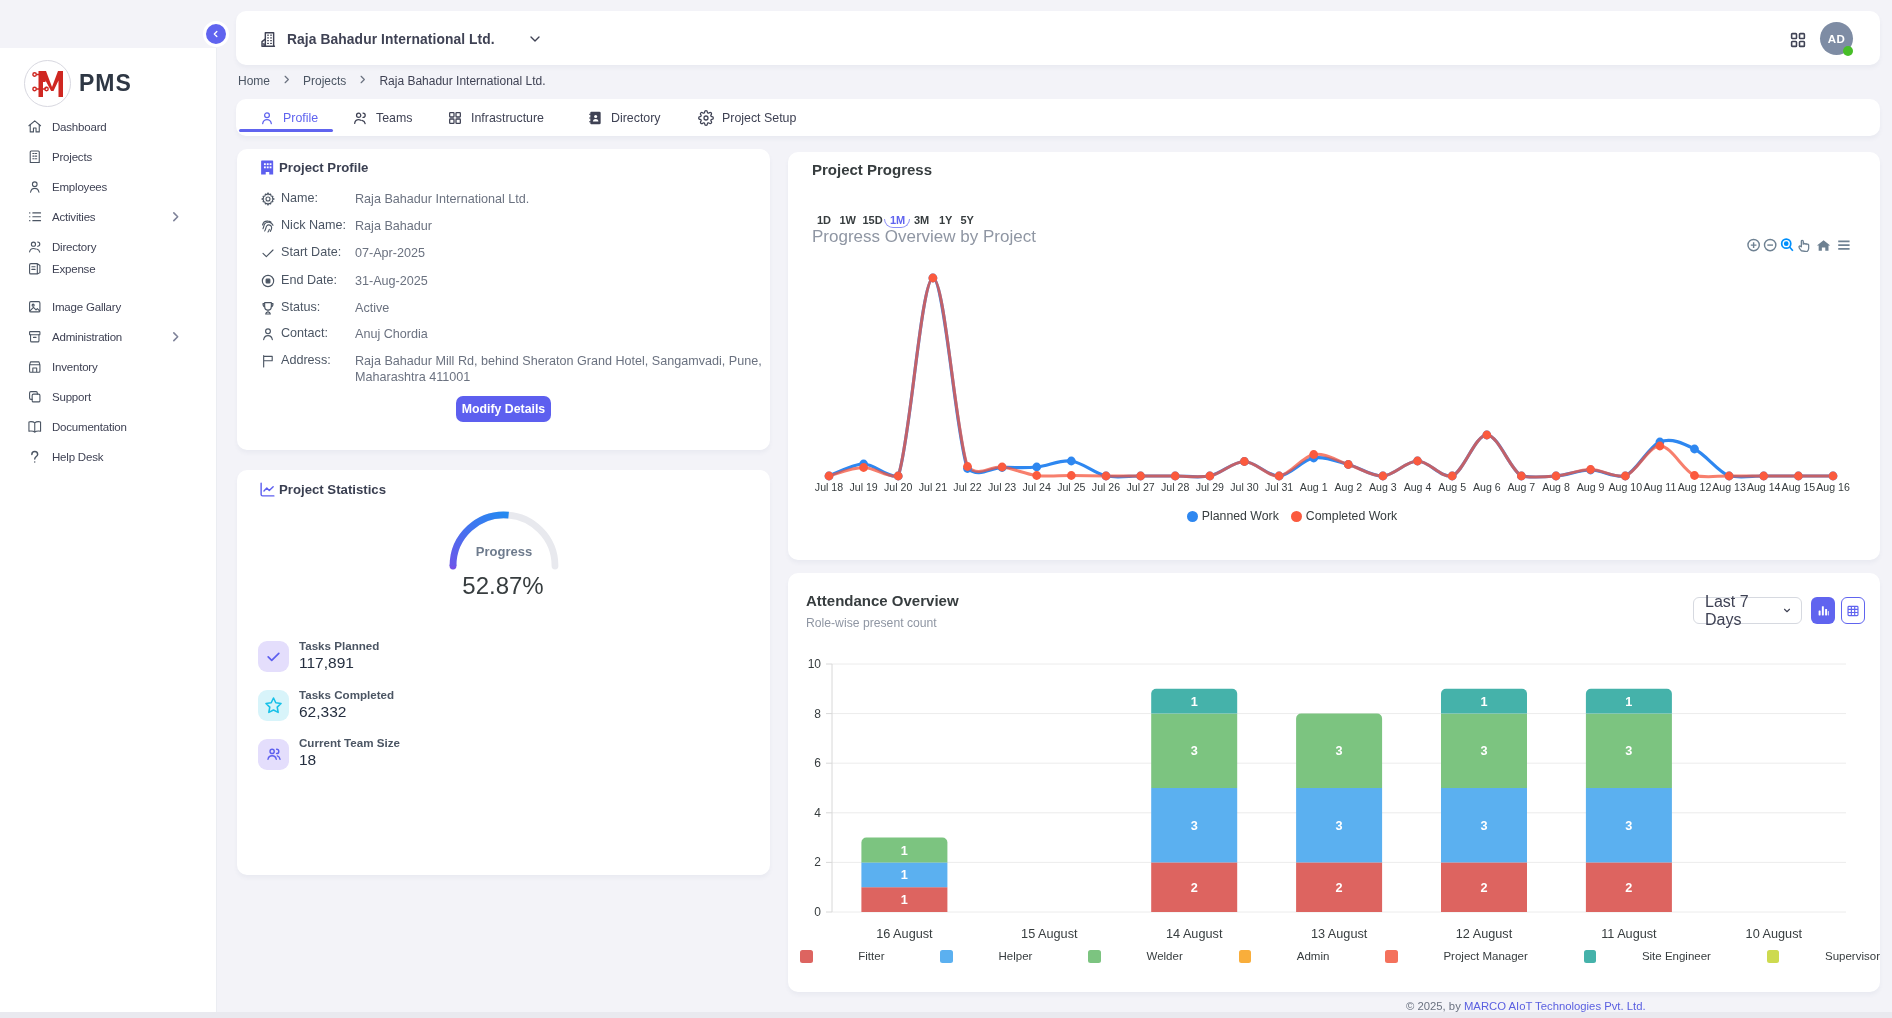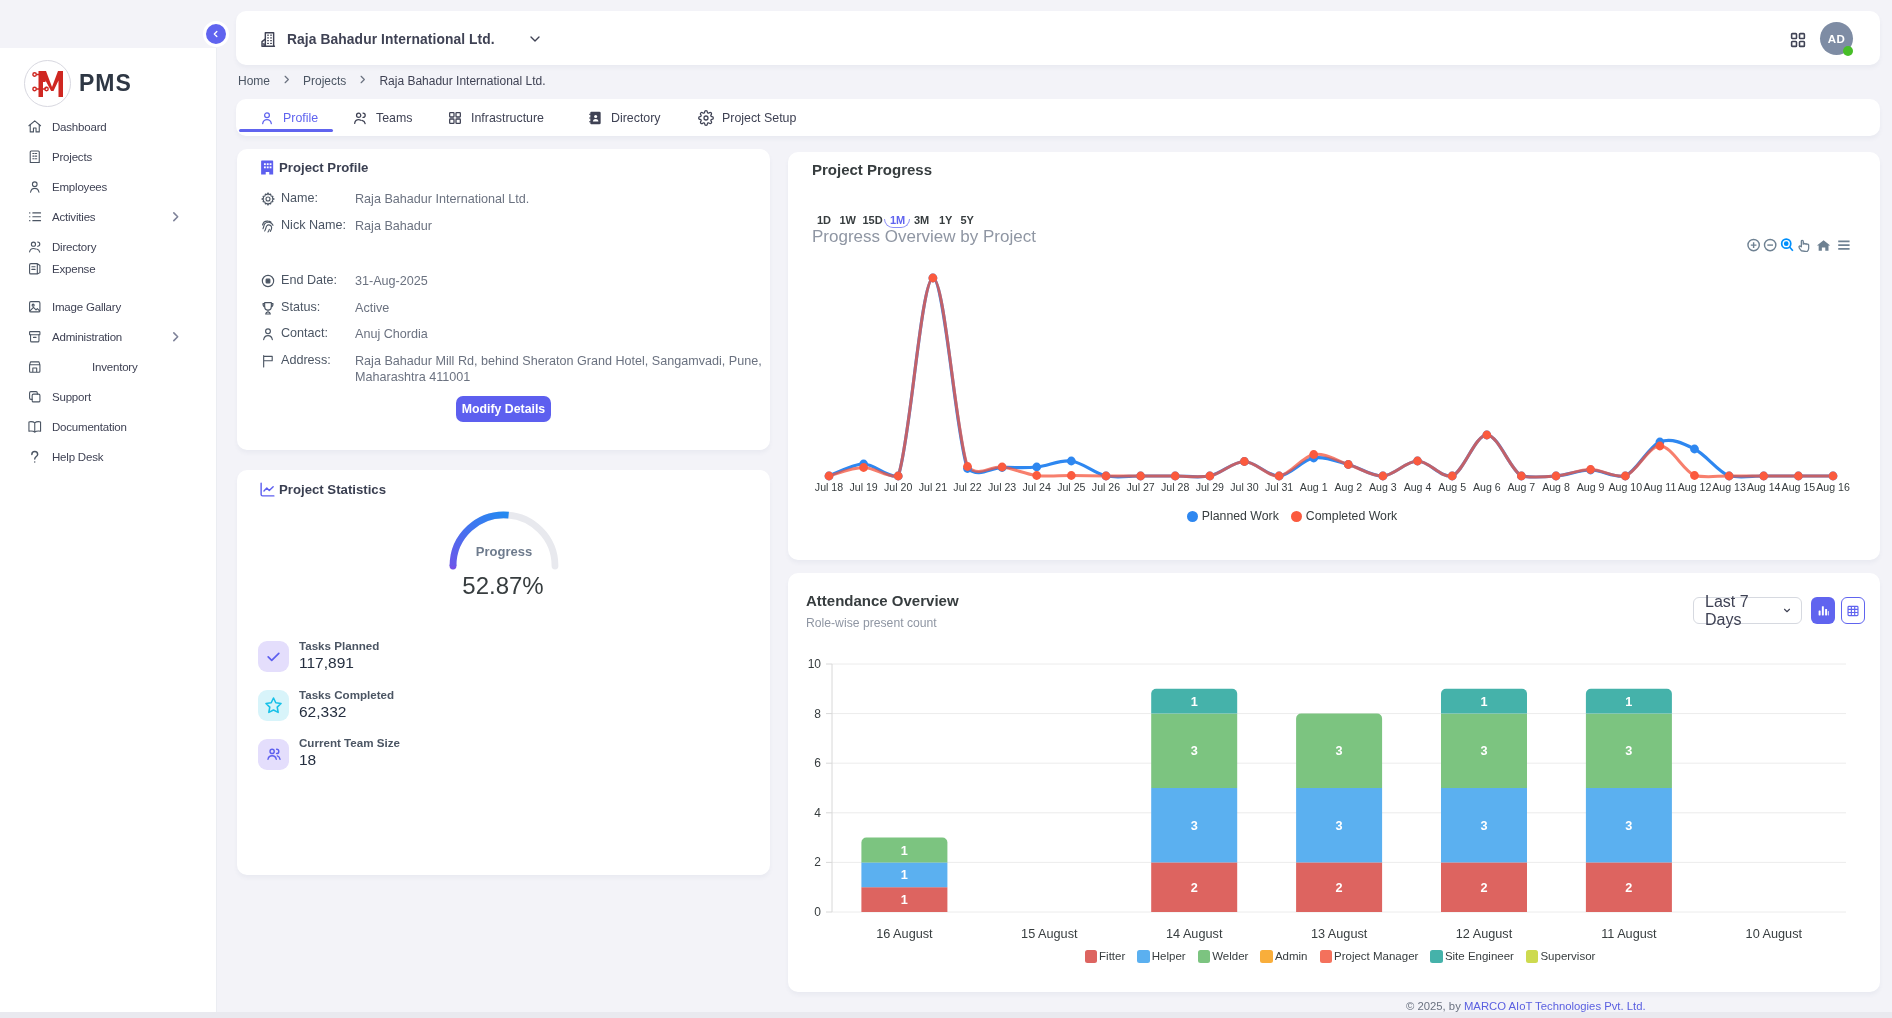--- a/index.html
+++ b/index.html
@@ -105,21 +105,21 @@
   <div class="mi" style="top:274px;">
       <svg viewBox="0 0 24 24" fill="none" stroke="#4b5563" stroke-width="1.7" stroke-linecap="round" stroke-linejoin="round">
         <rect x="4" y="4" width="16" height="5" rx="1"></rect>
         <path d="M5.5 9v9a2 2 0 002 2h9a2 2 0 002-2V9M10 13h4"></path>
       </svg>
       <span>Administration</span>
       <svg class="chev" width="11" height="11" viewBox="0 0 24 24" fill="none" stroke="#7e8299" stroke-width="2.4" stroke-linecap="round" stroke-linejoin="round">
         <path d="M9 6l6 6-6 6"></path>
       </svg>
     </div>
-  <div class="mi" style="top:304px;gap:40px;">
+  <div class="mi" style="top:304px;">
       <svg viewBox="0 0 24 24" fill="none" stroke="#4b5563" stroke-width="1.7" stroke-linecap="round" stroke-linejoin="round">
         <path d="M4 9l1.5-4.5h13L20 9M4 9h16M4 9v10a1.5 1.5 0 001.5 1.5h13A1.5 1.5 0 0020 19V9M9 20v-6h6v6"></path>
       </svg>
       <span>Inventory</span>
     </div>
   <div class="mi" style="top:334px;">
       <svg viewBox="0 0 24 24" fill="none" stroke="#4b5563" stroke-width="1.7" stroke-linecap="round" stroke-linejoin="round">
         <rect x="8" y="8" width="12" height="12" rx="2"></rect>
         <path d="M16 8V6a2 2 0 00-2-2H6a2 2 0 00-2 2v8a2 2 0 002 2h2"></path>
       </svg>
@@ -242,20 +242,27 @@
       </svg>
       <span class="plabel">Name:</span>
       <span class="pval">Raja Bahadur International Ltd.</span>
     </div>
   <div class="prow" style="top:68.9px;">
       <svg viewBox="0 0 24 24" fill="none" stroke="#4b5563" stroke-width="1.7" stroke-linecap="round" stroke-linejoin="round">
         <path d="M7 19.5c2-2.5 1.5-5.5 3-7.5a4.2 4.2 0 017.5 2.7c0 2-1 3.8-2 5.3M4.5 16c1.5-2.5 1-5 2.5-7.2A7.5 7.5 0 0119.5 11M12 21c.8-1.2 1.6-2.6 2-4M3.8 10.5A7.5 7.5 0 0112 4.7c1.6 0 3 .5 4.3 1.3"></path>
       </svg>
       <span class="plabel">Nick Name:</span>
       <span class="pval">Raja Bahadur</span>
+    </div>
+  <div class="prow" style="top:96.0px;">
+      <svg viewBox="0 0 24 24" fill="none" stroke="#4b5563" stroke-width="1.7" stroke-linecap="round" stroke-linejoin="round">
+        <path d="M4.5 12.5l5 5 10-10"></path>
+      </svg>
+      <span class="plabel">Start Date:</span>
+      <span class="pval">07-Apr-2025</span>
     </div>
   <div class="prow" style="top:123.5px;">
       <svg viewBox="0 0 24 24" fill="none" stroke="#4b5563" stroke-width="1.7" stroke-linecap="round" stroke-linejoin="round">
         <circle cx="12" cy="12" r="8.5"></circle>
         <rect x="9.2" y="9.2" width="5.6" height="5.6" rx="1" fill="#4b5563"></rect>
       </svg>
       <span class="plabel">End Date:</span>
       <span class="pval">31-Aug-2025</span>
     </div>
   <div class="prow" style="top:150.5px;">
@@ -558,21 +565,21 @@
       <path d="M797.9 140.6V120.8a5 5 0 015-5h76a5 5 0 015 5V140.6z" fill="#45b2aa"></path>
       <text x="840.9" y="132.7" text-anchor="middle" font-size="12.7" font-weight="bold" fill="#fff">1</text>
     <text x="116.4" y="365" text-anchor="middle" font-size="12.7" fill="#373d3f">16 August</text>
       <text x="261.3" y="365" text-anchor="middle" font-size="12.7" fill="#373d3f">15 August</text>
       <text x="406.2" y="365" text-anchor="middle" font-size="12.7" fill="#373d3f">14 August</text>
       <text x="551.1" y="365" text-anchor="middle" font-size="12.7" fill="#373d3f">13 August</text>
       <text x="696.0" y="365" text-anchor="middle" font-size="12.7" fill="#373d3f">12 August</text>
       <text x="840.9" y="365" text-anchor="middle" font-size="12.7" fill="#373d3f">11 August</text>
       <text x="985.8" y="365" text-anchor="middle" font-size="12.7" fill="#373d3f">10 August</text>
   </svg>
-  <div class="abs" style="left:0;top:377px;width:1092px;display:flex;justify-content:center;align-items:center;font-size:11.5px;color:#373d3f;">
+  <div class="abs" style="left:0;top:377px;width:1092px;display:flex;justify-content:space-between;align-items:center;font-size:11.5px;color:#373d3f;">
       <span style="width:12.5px;height:12.5px;border-radius:2.5px;background:#dd6460;margin:0 2px 0 12px;"></span>
       <span>Fitter</span>
       <span style="width:12.5px;height:12.5px;border-radius:2.5px;background:#5bb0f0;margin:0 2px 0 12px;"></span>
       <span>Helper</span>
       <span style="width:12.5px;height:12.5px;border-radius:2.5px;background:#7cc480;margin:0 2px 0 12px;"></span>
       <span>Welder</span>
       <span style="width:12.5px;height:12.5px;border-radius:2.5px;background:#f9ae3b;margin:0 2px 0 12px;"></span>
       <span>Admin</span>
       <span style="width:12.5px;height:12.5px;border-radius:2.5px;background:#f4715c;margin:0 2px 0 12px;"></span>
       <span>Project Manager</span>

